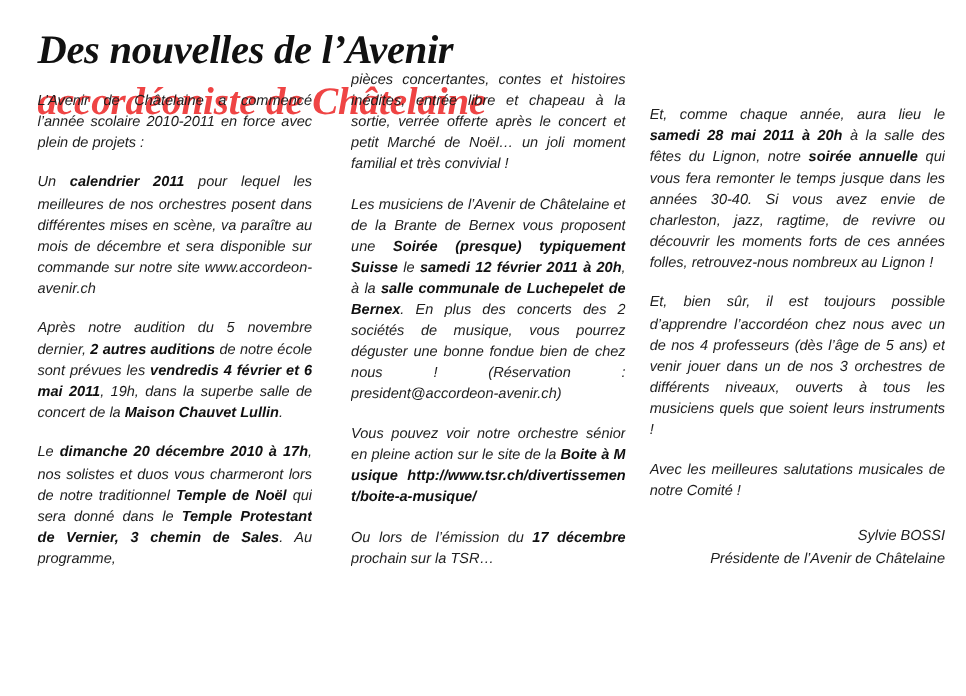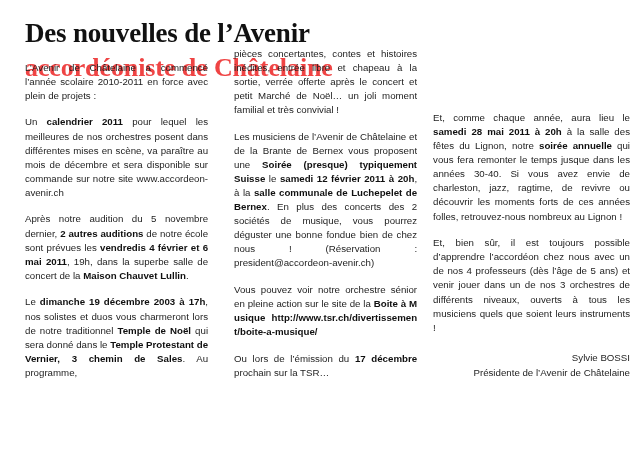--- a/index.html
+++ b/index.html
@@ -13,20 +13,21 @@
     overflow: hidden;
     font-family: "Liberation Sans", sans-serif;
     color: #1a1a1a;
   }
   .page {
     position: relative;
     width: 644px;
     height: 380px;
     box-sizing: border-box;
     padding: 0;
+    font-style: italic;
   }
   .masthead {
     padding: 18px 25px 0 25px;
   }
   .headline {
     font-family: "Liberation Serif", serif;
     font-weight: bold;
     font-size: 27px;
     line-height: 31px;
     letter-spacing: -0.2px;
@@ -101,33 +102,34 @@
     <h1 class="headline">Des nouvelles de l’Avenir</h1>
     <h2 class="subhead">accordéoniste de Châtelaine</h2>
   </div>
 
   <div class="columns">
 
     <div class="col col-1">
       <p>L’Avenir de Châtelaine a commencé l’année scolaire 2010-2011 en force avec plein de projets :</p>
       <p><span>Un </span><b>calendrier 2011</b><span> pour lequel les meilleures de nos orchestres posent dans différentes mises en scène, va paraître au mois de décembre et sera disponible sur commande sur notre site www.accordeon-avenir.ch</span></p>
       <p><span>Après notre audition du 5 novembre dernier, </span><b>2 autres auditions</b><span> de notre école sont prévues les </span><b>vendredis 4 février et 6 mai 2011</b><span>, 19h, dans la superbe salle de concert de la </span><b>Maison Chauvet Lullin</b><span>.</span></p>
-      <p><span>Le </span><b>dimanche 19 décembre 2003 à 17h</b><span>, nos solistes et duos vous charmeront lors de notre traditionnel </span><b>Temple de Noël</b><span> qui sera donné dans le </span><b>Temple Protestant de Vernier, 3 chemin de Sales</b><span>. Au programme,</span></p>
+      <p><span>Le </span><b>dimanche 20 décembre 2010 à 17h</b><span>, nos solistes et duos vous charmeront lors de notre traditionnel </span><b>Temple de Noël</b><span> qui sera donné dans le </span><b>Temple Protestant de Vernier, 3 chemin de Sales</b><span>. Au programme,</span></p>
     </div>
 
     <div class="col col-2">
       <p>pièces concertantes, contes et histoires inédites, entrée libre et chapeau à la sortie, verrée offerte après le concert et petit Marché de Noël… un joli moment familial et très convivial !</p>
       <p><span>Les musiciens de l’Avenir de Châtelaine et de la Brante de Bernex vous proposent une </span><b>Soirée (presque) typiquement Suisse</b><span> le </span><b>samedi 12 février 2011 à 20h</b><span>, à la </span><b>salle communale de Luchepelet de Bernex</b><span>. En plus des concerts des 2 sociétés de musique, vous pourrez déguster une bonne fondue bien de chez nous ! (Réservation : president@accordeon-avenir.ch)</span></p>
       <p><span>Vous pouvez voir notre orchestre sénior en pleine action sur le site de la </span><b class="nowrap-url">Boite à Musique http://www.tsr.ch/divertissement/boite-a-musique/</b></p>
       <p><span>Ou lors de l’émission du </span><b>17 décembre</b><span> prochain sur la TSR…</span></p>
     </div>
 
     <div class="col col-3">
       <p><span>Et, comme chaque année, aura lieu le </span><b>samedi 28 mai 2011 à 20h</b><span> à la salle des fêtes du Lignon, notre </span><b>soirée annuelle</b><span> qui vous fera remonter le temps jusque dans les années 30-40. Si vous avez envie de charleston, jazz, ragtime, de revivre ou découvrir les moments forts de ces années folles, retrouvez-nous nombreux au Lignon !</span></p>
       <p>Et, bien sûr, il est toujours possible d’apprendre l’accordéon chez nous avec un de nos 4 professeurs (dès l’âge de 5 ans) et venir jouer dans un de nos 3 orchestres de différents niveaux, ouverts à tous les musiciens quels que soient leurs instruments !</p>
+      <p>Avec les meilleures salutations musicales de notre Comité !</p>
       <div class="sig">
         <span class="sig-name">Sylvie BOSSI</span>
         <span class="sig-role">Présidente de l’Avenir de Châtelaine</span>
       </div>
     </div>
 
   </div>
 </div>
 
 </body></html>

